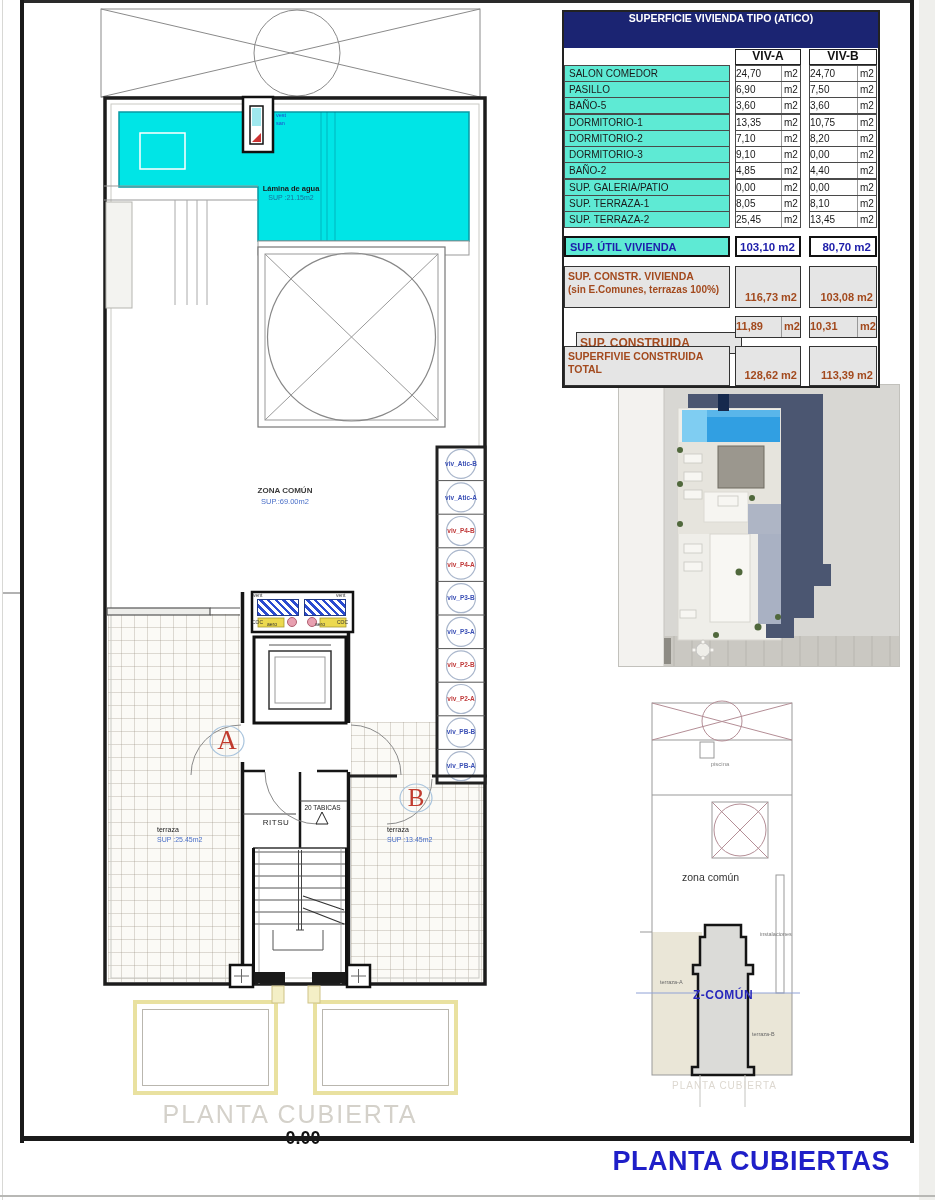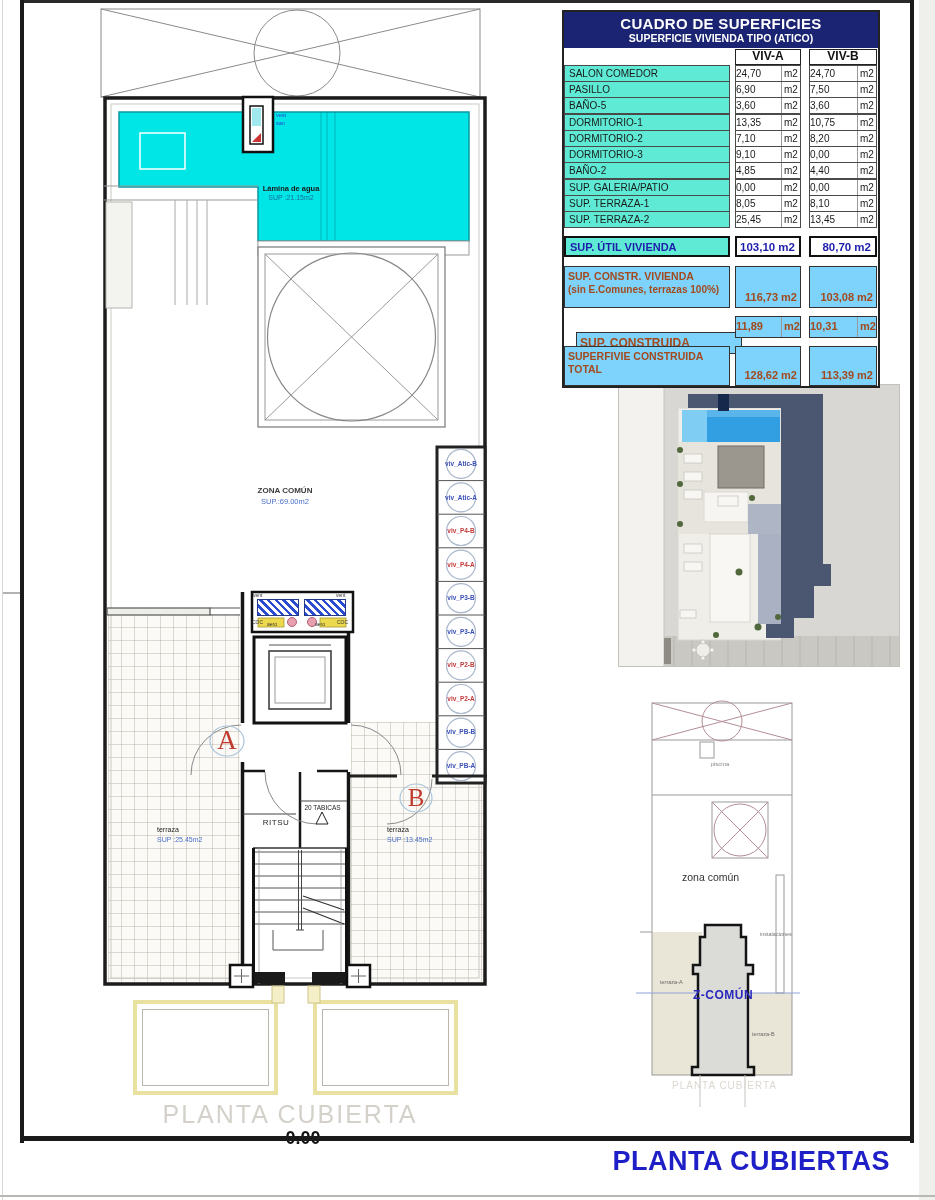--- a/index.html
+++ b/index.html
@@ -20,21 +20,21 @@
       font-size:12px;font-weight:bold;text-align:center;line-height:13px;color:#111;background:#fff;}
   .tlabel{position:absolute;left:0;width:166px;height:17px;border:1px solid #4a4a4a;
       box-sizing:border-box;font-size:10px;line-height:15px;padding-left:4px;color:#1a1a1a;background:#5eead4;}
   .tcell{position:absolute;height:17px;border:1px solid #4a4a4a;box-sizing:border-box;
       display:flex;font-size:10px;line-height:15px;color:#1a1a1a;background:#fff;}
   .ca{left:171px;width:66px;} .cb{left:245px;width:68px;}
   .num{flex:1;text-align:left;padding-right:3px;}
   .u{width:19px;border-left:1px solid #999;padding-left:2px;box-sizing:border-box;}
   .blue-row .tlabel,.blue-row .tcell{border:2px solid #111;font-weight:bold;color:#1d1daa;}
   .brown{color:#a34a1e;font-weight:bold;}
-  .bcell{position:absolute;border:1.5px solid #333;box-sizing:border-box;background:#7dd3fc;}
+  .bcell{position:absolute;border:1.5px solid #333;box-sizing:border-box;background:#e5e5e5;}
   
   .lbl{position:absolute;z-index:5;white-space:nowrap;}
   .ctr{text-align:center;}
   .supblue{color:#4a6fc8;}
   .u-blue{color:#3a4fb5;} .u-red{color:#c03a3a;}
   .unit-lbl{position:absolute;left:438px;width:46px;text-align:center;font-size:6.5px;
       font-weight:bold;z-index:5;}
   .hatch{position:absolute;z-index:4;border:1px solid #223a88;box-sizing:border-box;
       background:repeating-linear-gradient(45deg,#2b4bd0 0 2.5px,#ffffff 2.5px 5.5px);}
   .tilegrid{position:absolute;z-index:1;background-color:#fbfaf6;
@@ -211,21 +211,20 @@
   <div class="lbl" style="left:315px;top:621px;font-size:5px;color:#333;">aero</div>
   <div class="lbl" style="left:337px;top:619px;font-size:5px;color:#333;">COC</div>
   <div class="lbl" style="left:276px;top:112px;font-size:5.5px;color:#2244cc;">vest</div>
   <div class="lbl" style="left:276px;top:120px;font-size:5.5px;color:#2244cc;">san</div>
 
   <div class="lbl ctr" style="left:150px;top:1100px;width:280px;font-size:25px;color:#d4d1ca;letter-spacing:2px;">PLANTA CUBIERTA</div>
   <div class="lbl ctr" style="left:268px;top:1128px;width:70px;font-size:18px;font-weight:bold;color:#111;z-index:1;">0.00</div>
 
   <div id="surf-table">
     <div class="thead">
-      <div class="t1">CUADRO DE SUPERFICIES</div>
       <div class="t2">SUPERFICIE VIVIENDA TIPO  (ATICO)</div>
     </div>
     <div class="chead" style="left:171px;width:66px;">VIV-A</div>
     <div class="chead" style="left:245px;width:68px;">VIV-B</div>
 
     <div class="abs" style="left:0;top:53px;">
       <div class="tlabel">SALON COMEDOR</div>
       <div class="tcell ca">
           <span class="num">24,70</span>
           <span class="u">m2</span>

